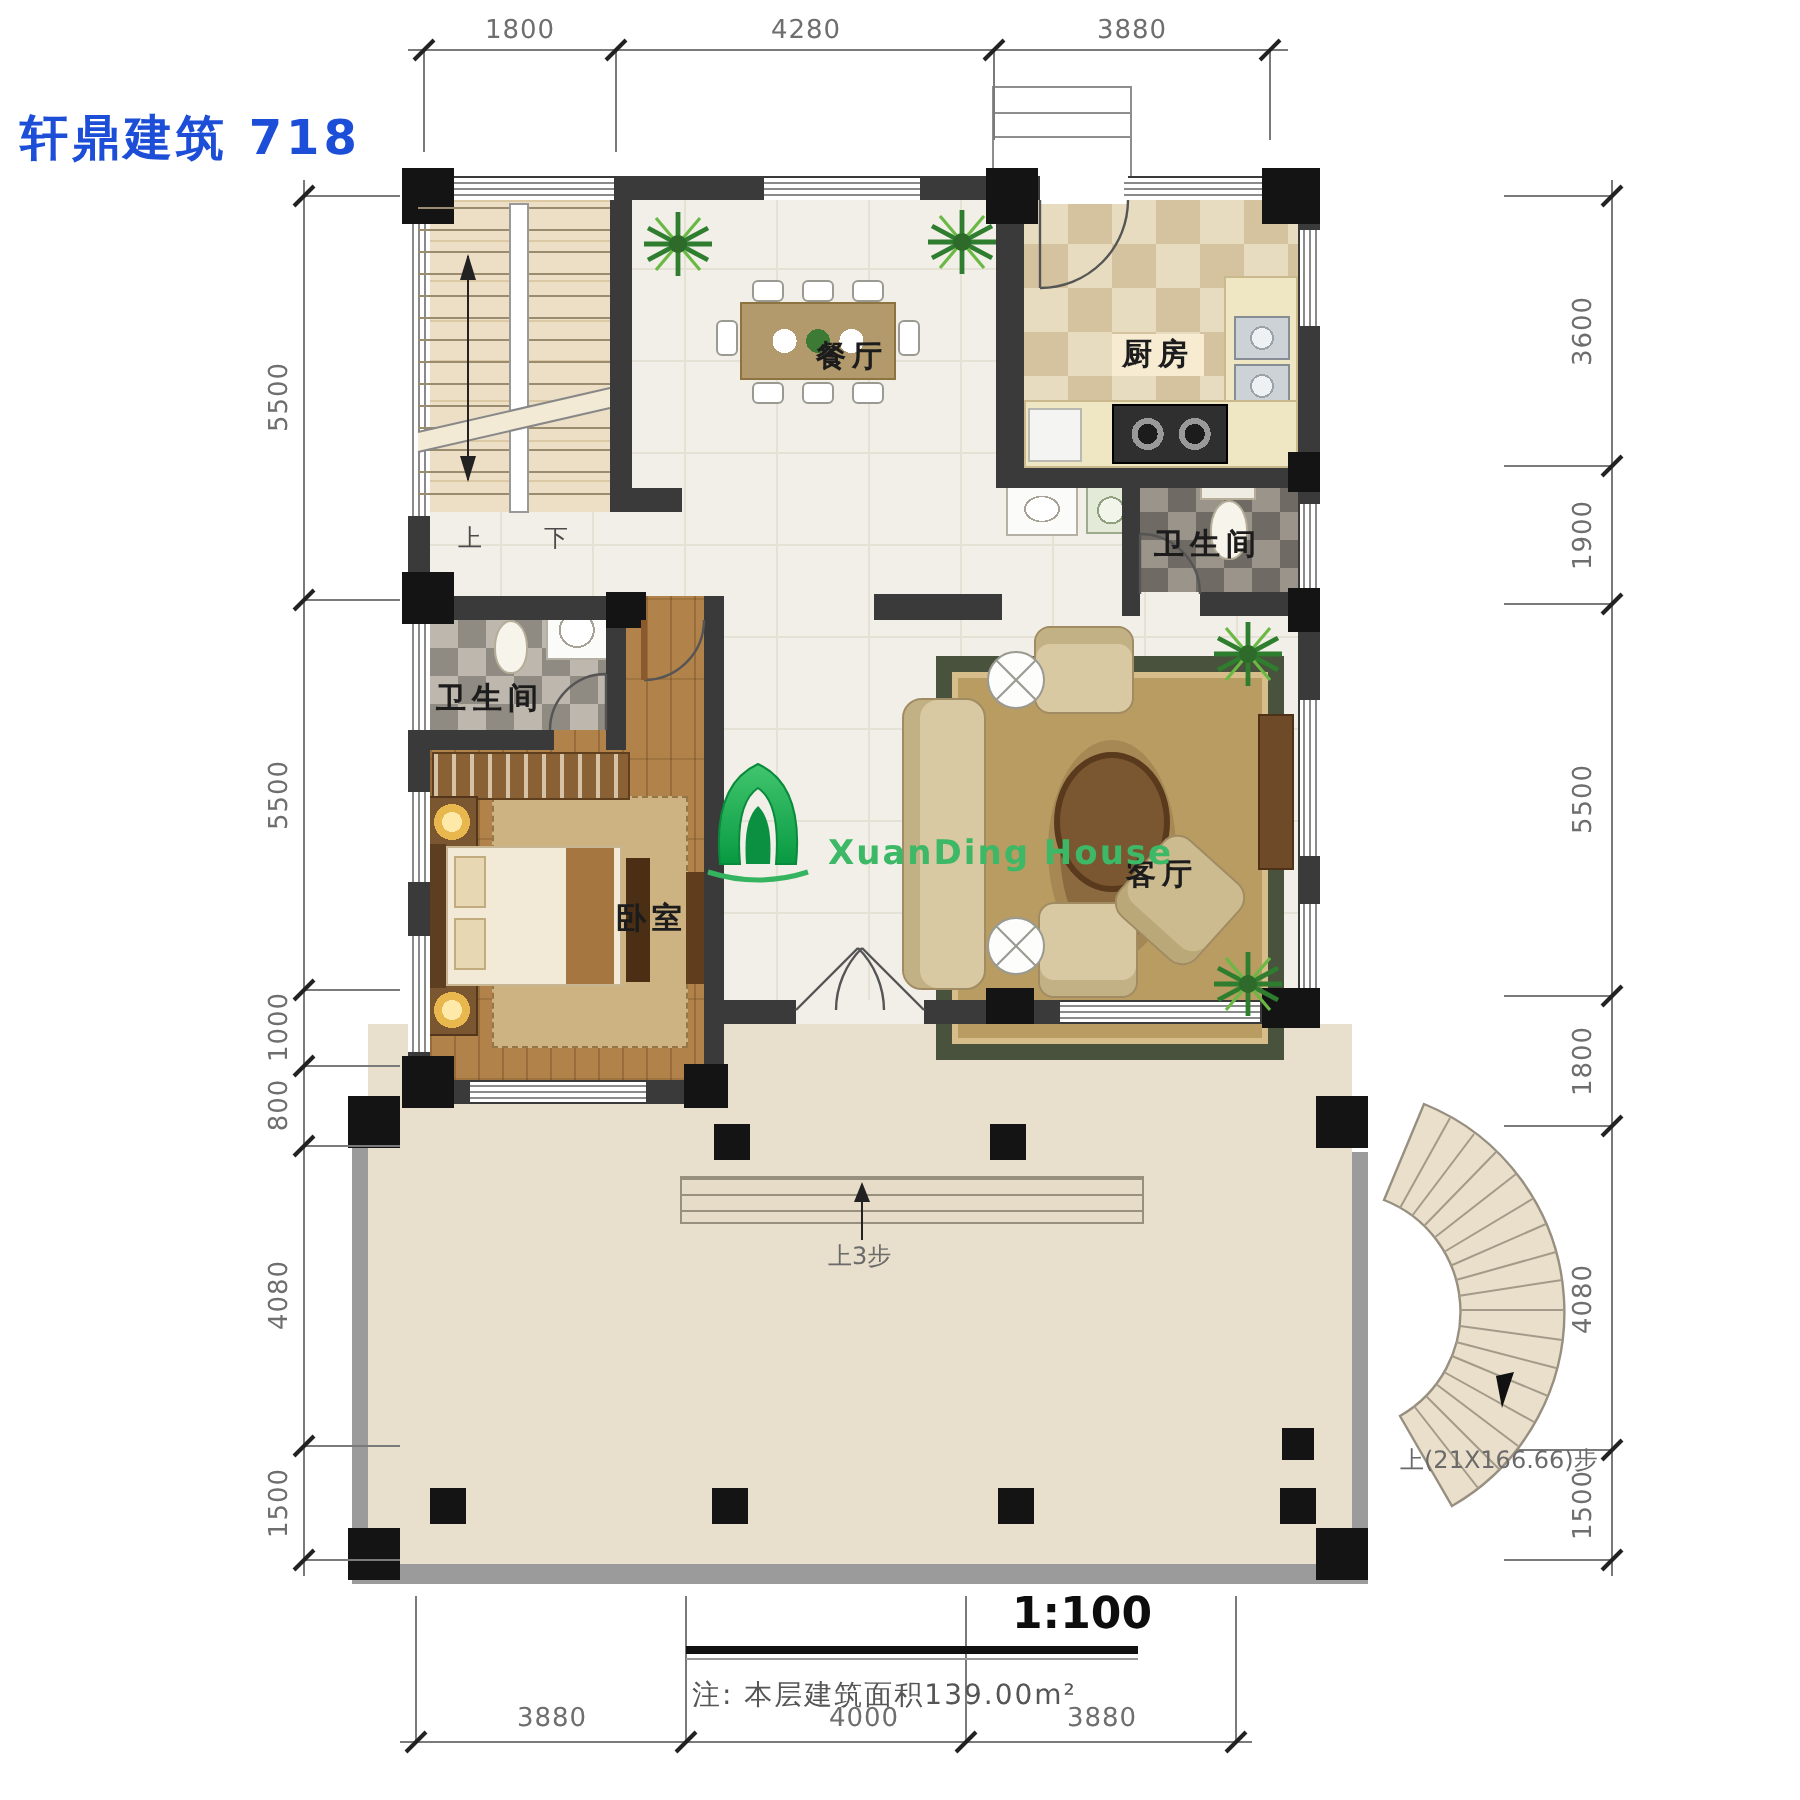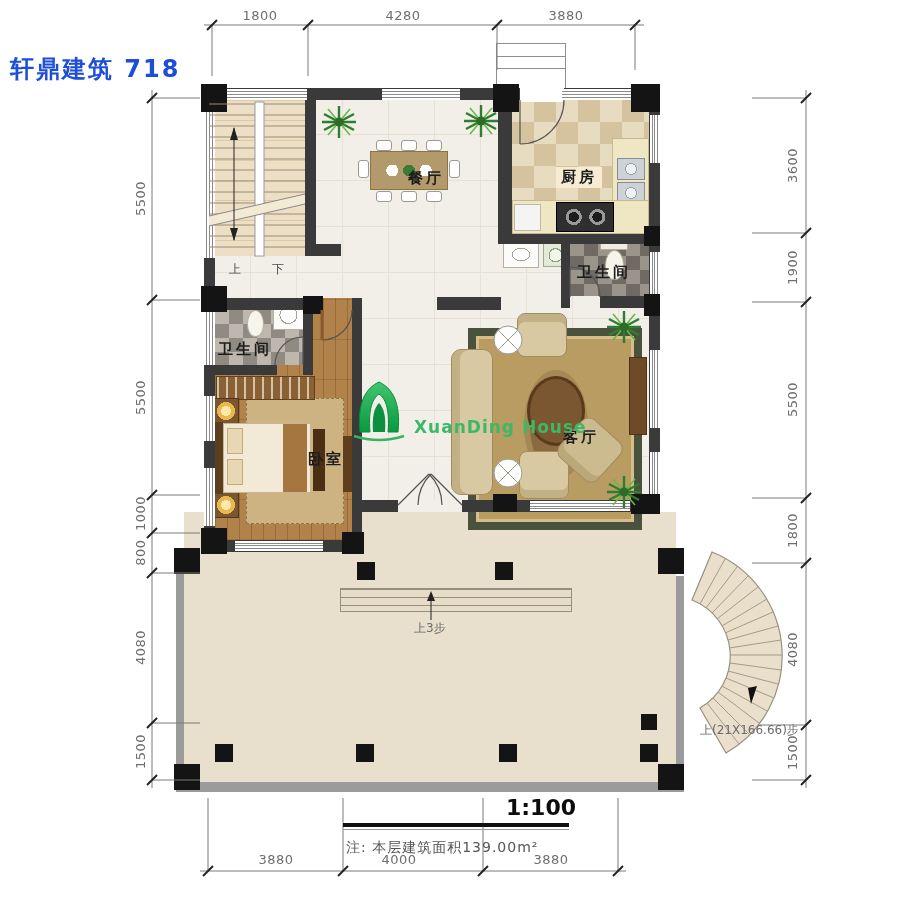--- a/index.html
+++ b/index.html
@@ -357,21 +357,21 @@
   <div class="small-label" style="left:229px;top:261px;">上</div>
   <div class="small-label" style="left:272px;top:261px;">下</div>
   <div class="small-label" style="left:414px;top:620px;color:#6a6a6a;">上3步</div>
   <div class="small-label" style="left:700px;top:722px;color:#6a6a6a;">上(21X166.66)步</div>
 
   <div class="dim" style="left:228px;top:8px;">1800</div>
   <div class="dim" style="left:371px;top:8px;">4280</div>
   <div class="dim" style="left:534px;top:8px;">3880</div>
 
   <div class="dim" style="left:244px;top:852px;">3880</div>
-  <div class="dim" style="left:367px;top:852px;">4000</div>
+  <div class="dim" style="left:400px;top:852px;">4000</div>
   <div class="dim" style="left:519px;top:852px;">3880</div>
 
   <div class="dim dimV" style="left:108px;top:191px;">5500</div>
   <div class="dim dimV" style="left:108px;top:390px;">5500</div>
   <div class="dim dimV" style="left:108px;top:506px;">1000</div>
   <div class="dim dimV" style="left:108px;top:545px;">800</div>
   <div class="dim dimV" style="left:108px;top:640px;">4080</div>
   <div class="dim dimV" style="left:108px;top:744px;">1500</div>
 
   <div class="dim dimV" style="left:760px;top:158px;">3600</div>

